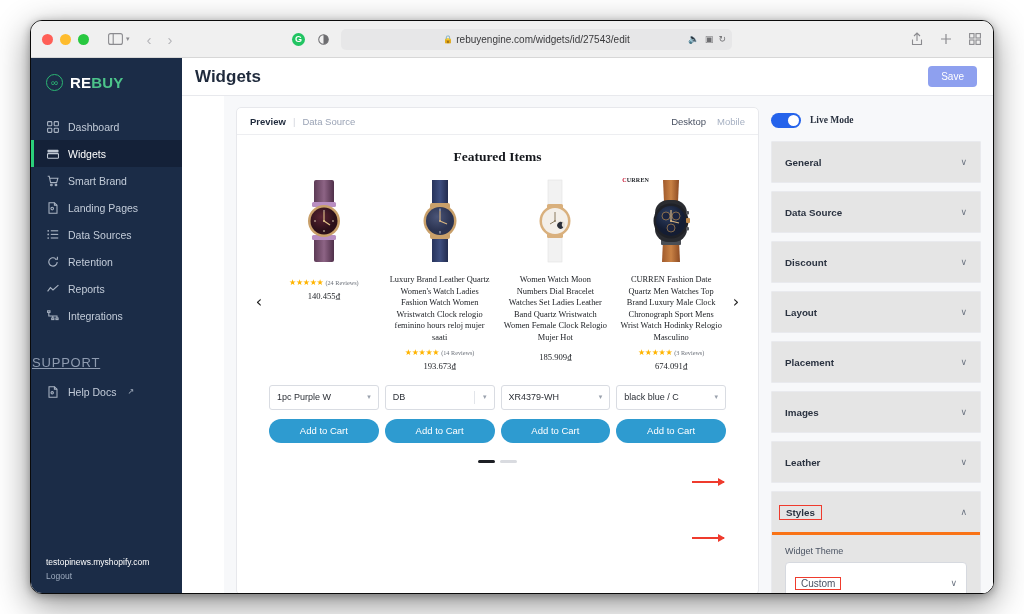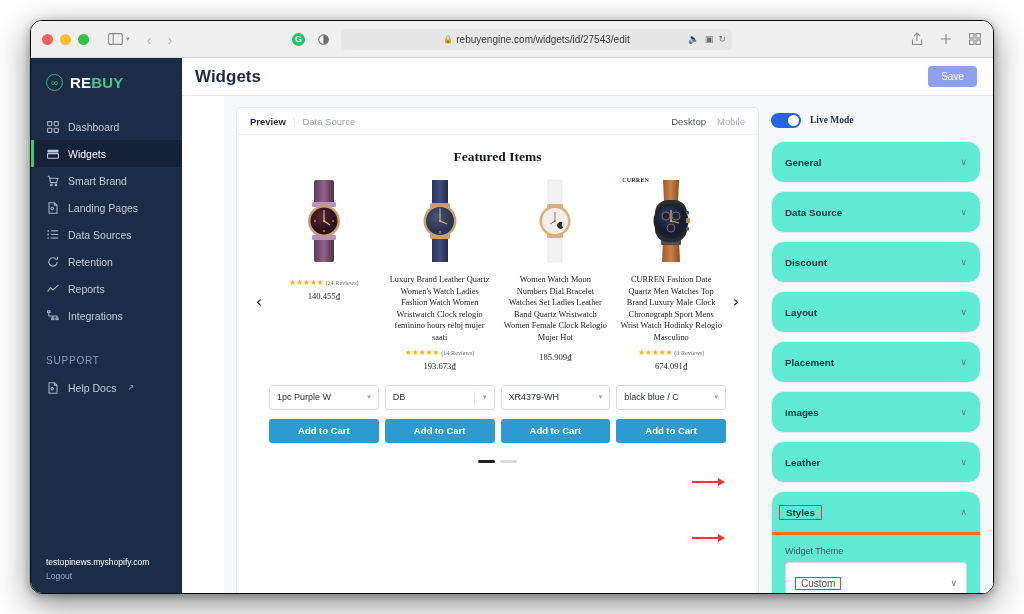--- a/index.html
+++ b/index.html
@@ -119,26 +119,27 @@
   .nav-item .ic { width: 13px; height: 13px; display:flex; align-items:center; justify-content:center; opacity:.85;}
   .nav-item.active {
     background: #142138;
     color: #ffffff;
   }
   .nav-item.active::before {
     content:""; position:absolute; left:0; top:0; bottom:0; width:3px; background:#2bd07a;
   }
   .nav-section {
     margin-top: 26px;
-    padding-left: 15px;
-    font-size: 10px;
+    padding-left: 1px;
+    font-size: 13px;
     letter-spacing: .8px;
     color: #8e9bb0;
     text-transform: uppercase;
     margin-bottom: 8px;
+    text-decoration: underline;
   }
   .ext-ico { font-size: 8px; opacity: .8; margin-left: 2px; }
 
   .sb-footer {
     margin-top: auto;
     padding: 0 0 14px 15px;
   }
   .shop-name { font-size: 8.5px; color: #ffffff; margin-bottom: 4px; }
   .logout { font-size: 8.5px; color: #9fadc0; cursor: pointer; }
 
@@ -310,25 +311,24 @@
     grid-template-columns: repeat(4, 1fr);
     gap: 0 6px;
     padding: 0 32px;
     margin-top: 9px;
   }
   .cart-btn {
     height: 24px;
     background: #2e9bd0;
     color: #ffffff;
     border: none;
-    border-radius: 3px;
+    border-radius: 12px;
     font-size: 9.5px;
     cursor: pointer;
     font-family: "Liberation Sans", sans-serif;
-    font-weight: bold;
   }
   .dots {
     display: flex; justify-content: center; gap: 5px;
     margin-top: 17px;
   }
   .dash { width: 17px; height: 3px; border-radius: 2px; background: #d9dbe0; cursor: pointer; }
   .dash.active { background: #1c1f24; }
 
   
   .settings {
@@ -354,23 +354,23 @@
     flex-shrink: 0;
   }
   .switch .knob {
     position: absolute; right: 2px; top: 2px;
     width: 11px; height: 11px; border-radius: 50%;
     background: #ffffff;
   }
   .live-label { font-size: 9.5px; color: #2a3240; font-weight: bold; }
 
   .acc {
-    background: #5eead4;
+    background: #e5e5e5;
     border: 1px solid #e9eaee;
-    border-radius: 13px;
+    border-radius: 1px;
     margin-bottom: 8px;
     flex-shrink: 0;
   }
   .acc-head {
     height: 40px;
     display: flex; align-items: center;
     padding: 0 13px;
     cursor: pointer;
   }
   .acc-title { font-size: 9.8px; font-weight: bold; color: #2a3240; }

